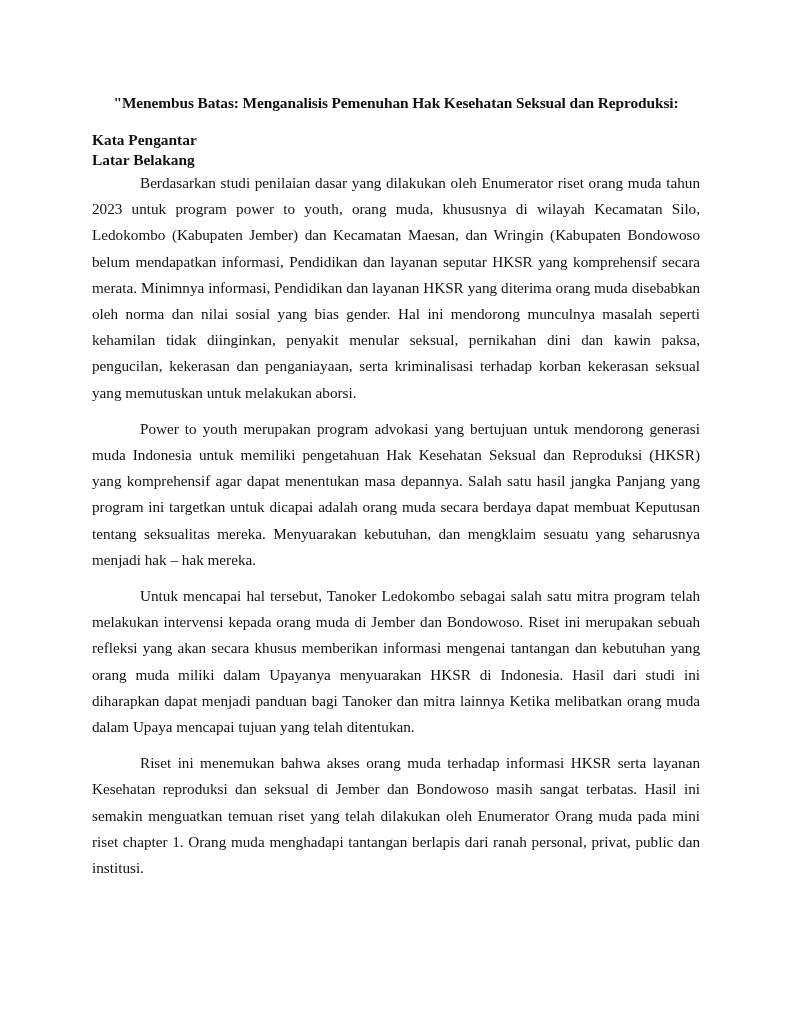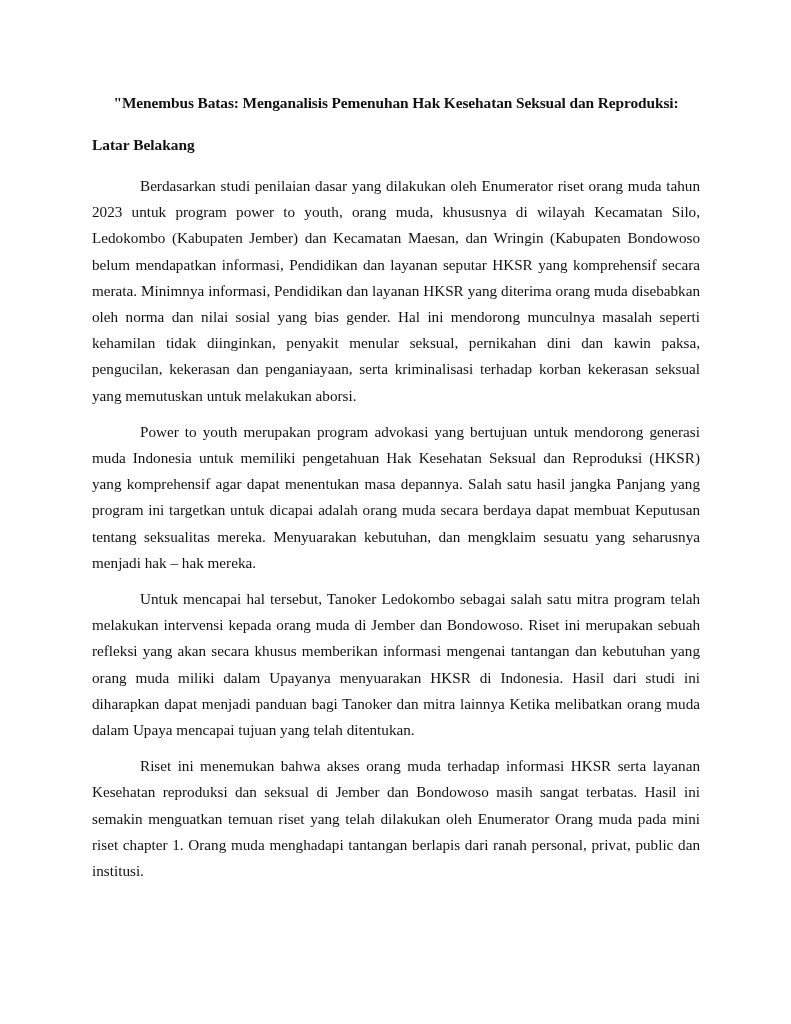--- a/index.html
+++ b/index.html
@@ -7,32 +7,33 @@
   .page {
     position: absolute; left: 92px; top: 88px; width: 608px;
     font-family: "Liberation Serif", serif; color: #111; font-size: 15.2px;
   }
   .title {
     text-align: center; font-weight: bold; font-size: 15.4px;
     line-height: 29px; margin: 0 -20px 0 -20px; letter-spacing: -0.1px;
   }
   .heading { font-weight: bold; font-size: 15.4px; margin: 0; line-height: 20px; }
   .h1 { margin-top: 13px; }
-  .h2 { margin-top: 18px; }
+  .h2 { }
   .para {
     margin: 0; text-align: justify; text-indent: 48px; line-height: 26.2px;
   }
-  .p1 { margin-top: 18px; }
+  .p1 { }
   .pn { margin-top: 10px; }
 </style>
 </head>
 <body>
 
 <div class="page">
   <div class="title">
     <div>"Menembus Batas: Menganalisis Pemenuhan Hak Kesehatan Seksual dan Reproduksi:</div>
   </div>
+  <p class="heading h1">Kata Pengantar</p>
   <p class="heading h2">Latar Belakang</p>
   <p class="para p1">Berdasarkan studi penilaian dasar yang dilakukan oleh Enumerator riset orang muda tahun 2023 untuk program power to youth, orang muda, khususnya di wilayah Kecamatan Silo, Ledokombo (Kabupaten Jember) dan Kecamatan Maesan, dan Wringin (Kabupaten Bondowoso belum mendapatkan informasi, Pendidikan dan layanan seputar HKSR yang komprehensif secara merata. Minimnya informasi, Pendidikan dan layanan HKSR yang diterima orang muda disebabkan oleh norma dan nilai sosial yang bias gender. Hal ini mendorong munculnya masalah seperti kehamilan tidak diinginkan, penyakit menular seksual, pernikahan dini dan kawin paksa, pengucilan, kekerasan dan penganiayaan, serta kriminalisasi terhadap korban kekerasan seksual yang memutuskan untuk melakukan aborsi.</p>
   <p class="para pn">Power to youth merupakan program advokasi yang bertujuan untuk mendorong generasi muda Indonesia untuk memiliki pengetahuan Hak Kesehatan Seksual dan Reproduksi (HKSR) yang komprehensif agar dapat menentukan masa depannya. Salah satu hasil jangka Panjang yang program ini targetkan untuk dicapai adalah orang muda secara berdaya dapat membuat Keputusan tentang seksualitas mereka. Menyuarakan kebutuhan, dan mengklaim sesuatu yang seharusnya menjadi hak – hak mereka.</p>
   <p class="para pn">Untuk mencapai hal tersebut, Tanoker Ledokombo sebagai salah satu mitra program telah melakukan intervensi kepada orang muda di Jember dan Bondowoso. Riset ini merupakan sebuah refleksi yang akan secara khusus memberikan informasi mengenai tantangan dan kebutuhan yang orang muda miliki dalam Upayanya menyuarakan HKSR di Indonesia. Hasil dari studi ini diharapkan dapat menjadi panduan bagi Tanoker dan mitra lainnya Ketika melibatkan orang muda dalam Upaya mencapai tujuan yang telah ditentukan.</p>
   <p class="para pn">Riset ini menemukan bahwa akses orang muda terhadap informasi HKSR serta layanan Kesehatan reproduksi dan seksual di Jember dan Bondowoso masih sangat terbatas. Hasil ini semakin menguatkan temuan riset yang telah dilakukan oleh Enumerator Orang muda pada mini riset chapter 1. Orang muda menghadapi tantangan berlapis dari ranah personal, privat, public dan institusi.</p>
 </div>
 
 </body></html>

